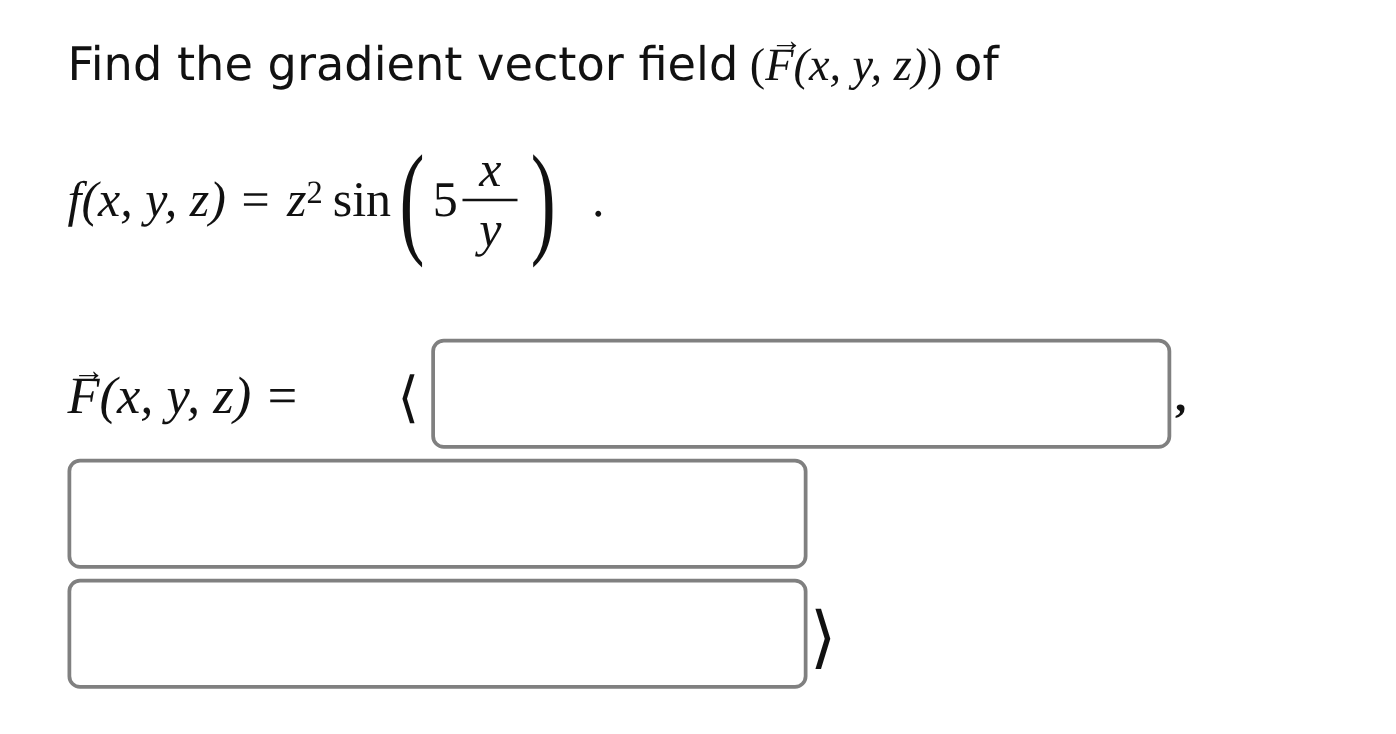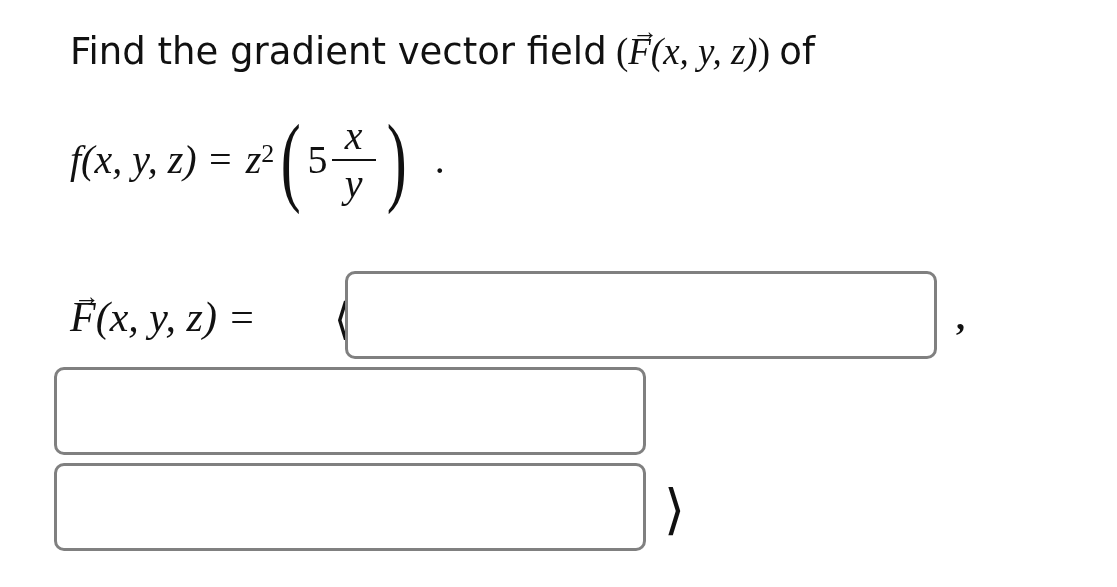--- a/index.html
+++ b/index.html
@@ -1,20 +1,20 @@
 <!DOCTYPE html>
 <html><head>
 <meta charset="utf-8">
 <style>
   html, body { margin:0; padding:0; background:#ffffff; }
   body { width:1117px; height:587px; position:relative; overflow:hidden; color:#111; }
   .sans { font-family: "DejaVu Sans", sans-serif; }
   .math { font-family: "Liberation Serif", "DejaVu Serif", serif; }
   .it { font-style: italic; }
-  .abs { position:absolute; white-space:nowrap;margin-left:16px; }
+  .abs { position:absolute; white-space:nowrap; }
   .q1 { left:54px; top:28px; font-size:37px; line-height:48px; }
   .vecF { position:relative; display:inline-block; }
   .vecF .arrow { position:absolute; left:4px; top:-20px; font-size:26px; font-style:normal; }
   .fline { left:54px; top:104px; font-size:40px; line-height:90px; height:112px; display:flex; align-items:center; }
   .paren { font-size:100px; font-weight:200; line-height:100px; transform:scaleX(0.6); display:inline-block; }
   .frac { display:inline-flex; flex-direction:column; align-items:center; margin:0 4px; vertical-align:middle; }
   .frac .num, .frac .den { font-size:40px; line-height:46px; font-style:italic; }
   .frac .bar { width:44px; height:2px; background:#111; }
   sup { font-size:26px; position:relative; top:-6px; }
   .Fline { left:54px; top:292px; font-size:42px; line-height:50px; }
@@ -32,20 +32,21 @@
 <div class="abs q1">
   <span class="sans">Find the gradient vector field</span>
   <span class="math">(<span class="vecF it"><span class="arrow">→</span><span>F</span></span><span class="it">(x, y, z)</span>)</span>
   <span class="sans">of</span>
 </div>
 
 <div class="abs fline math">
   <span class="it">f(x, y, z) =</span>
   <span style="margin-left:12px" class="it">z</span>
     <sup>2</sup>
+  <span style="margin-left:8px">sin</span>
   <span class="paren">(</span>
   <span>5</span>
   <span class="frac">
     <span class="num">x</span>
     <span class="bar"></span>
     <span class="den">y</span>
   </span>
   <span class="paren">)</span>
   <span style="margin-left:22px">.</span>
 </div>

